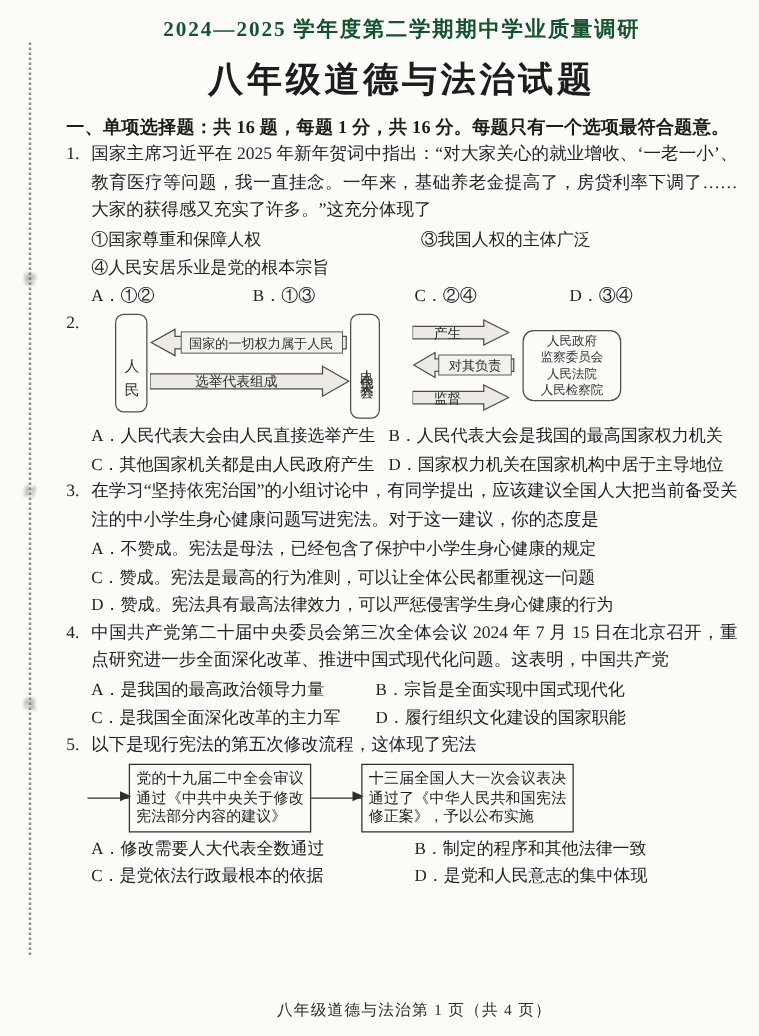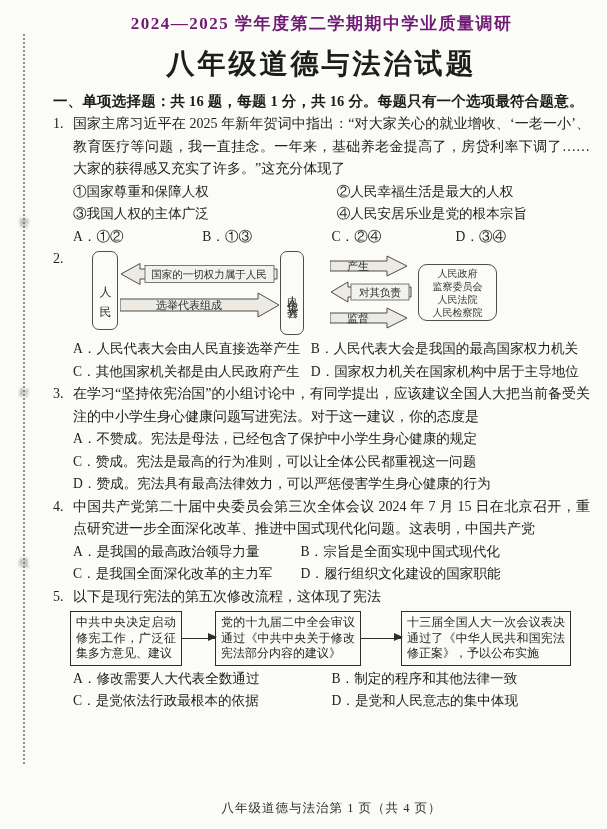--- a/index.html
+++ b/index.html
@@ -23,21 +23,21 @@
     transform:rotate(6deg);
   }
   .seal-mark.m1{top:182px;}
   .seal-mark.m2{top:352px;}
   .seal-mark.m3{top:522px;}
 
   .content{position:absolute;left:53px;top:6px;width:537px;}
 
   .exam-header{
     text-align:center;font-size:17px;font-weight:700;
-    letter-spacing:1.5px;margin-top:6px;color:#701a75;
+    letter-spacing:1.5px;margin-top:6px;color:#14532d;
   }
   .exam-title{
     text-align:center;font-size:28px;font-weight:800;
     letter-spacing:3px;margin:10px 0 8px;color:#1d1d1d;
   }
   .hints{font-size:13.5px;font-style:italic;color:#2e2e2e;line-height:22px;}
   .hint-1{padding-left:25px;}
   .hint-2{padding-left:95px;}
 
   .section-heading{
@@ -123,21 +123,20 @@
 
 
     <div class="section-heading">一、单项选择题：共 16 题，每题 1 分，共 16 分。每题只有一个选项最符合题意。</div>
 
     <div class="question">
       <div class="qnum">1.</div>
       <div class="qbody">
         <div class="stem">国家主席习近平在 2025 年新年贺词中指出：“对大家关心的就业增收、‘一老一小’、教育医疗等问题，我一直挂念。一年来，基础养老金提高了，房贷利率下调了……大家的获得感又充实了许多。”这充分体现了</div>
         <div class="subgrid-2">
           <span class="subitem">①国家尊重和保障人权</span>
-          <span class="subitem">②人民幸福生活是最大的人权</span>
           <span class="subitem">③我国人权的主体广泛</span>
           <span class="subitem">④人民安居乐业是党的根本宗旨</span>
         </div>
         <div class="optrow-4">
           <span class="opt">A．①②</span>
           <span class="opt">B．①③</span>
           <span class="opt">C．②④</span>
           <span class="opt">D．③④</span>
         </div>
       </div>
@@ -224,21 +223,20 @@
     </div>
 
     <div class="question">
       <div class="qnum">5.</div>
       <div class="qbody">
         <div class="stem">以下是现行宪法的第五次修改流程，这体现了宪法</div>
       </div>
     </div>
 
     <div class="flowchart">
-      <div class="fc-box b1">中共中央决定启动修宪工作，广泛征集多方意见、建议</div>
       <div class="fc-arrow a1"></div>
       <div class="fc-box b2">党的十九届二中全会审议通过《中共中央关于修改宪法部分内容的建议》</div>
       <div class="fc-arrow a2"></div>
       <div class="fc-box b3">十三届全国人大一次会议表决通过了《中华人民共和国宪法修正案》，予以公布实施</div>
     </div>
 
     <div class="optgrid-50" style="padding-left:20px">
       <span class="opt">A．修改需要人大代表全数通过</span>
       <span class="opt">B．制定的程序和其他法律一致</span>
       <span class="opt">C．是党依法行政最根本的依据</span>

